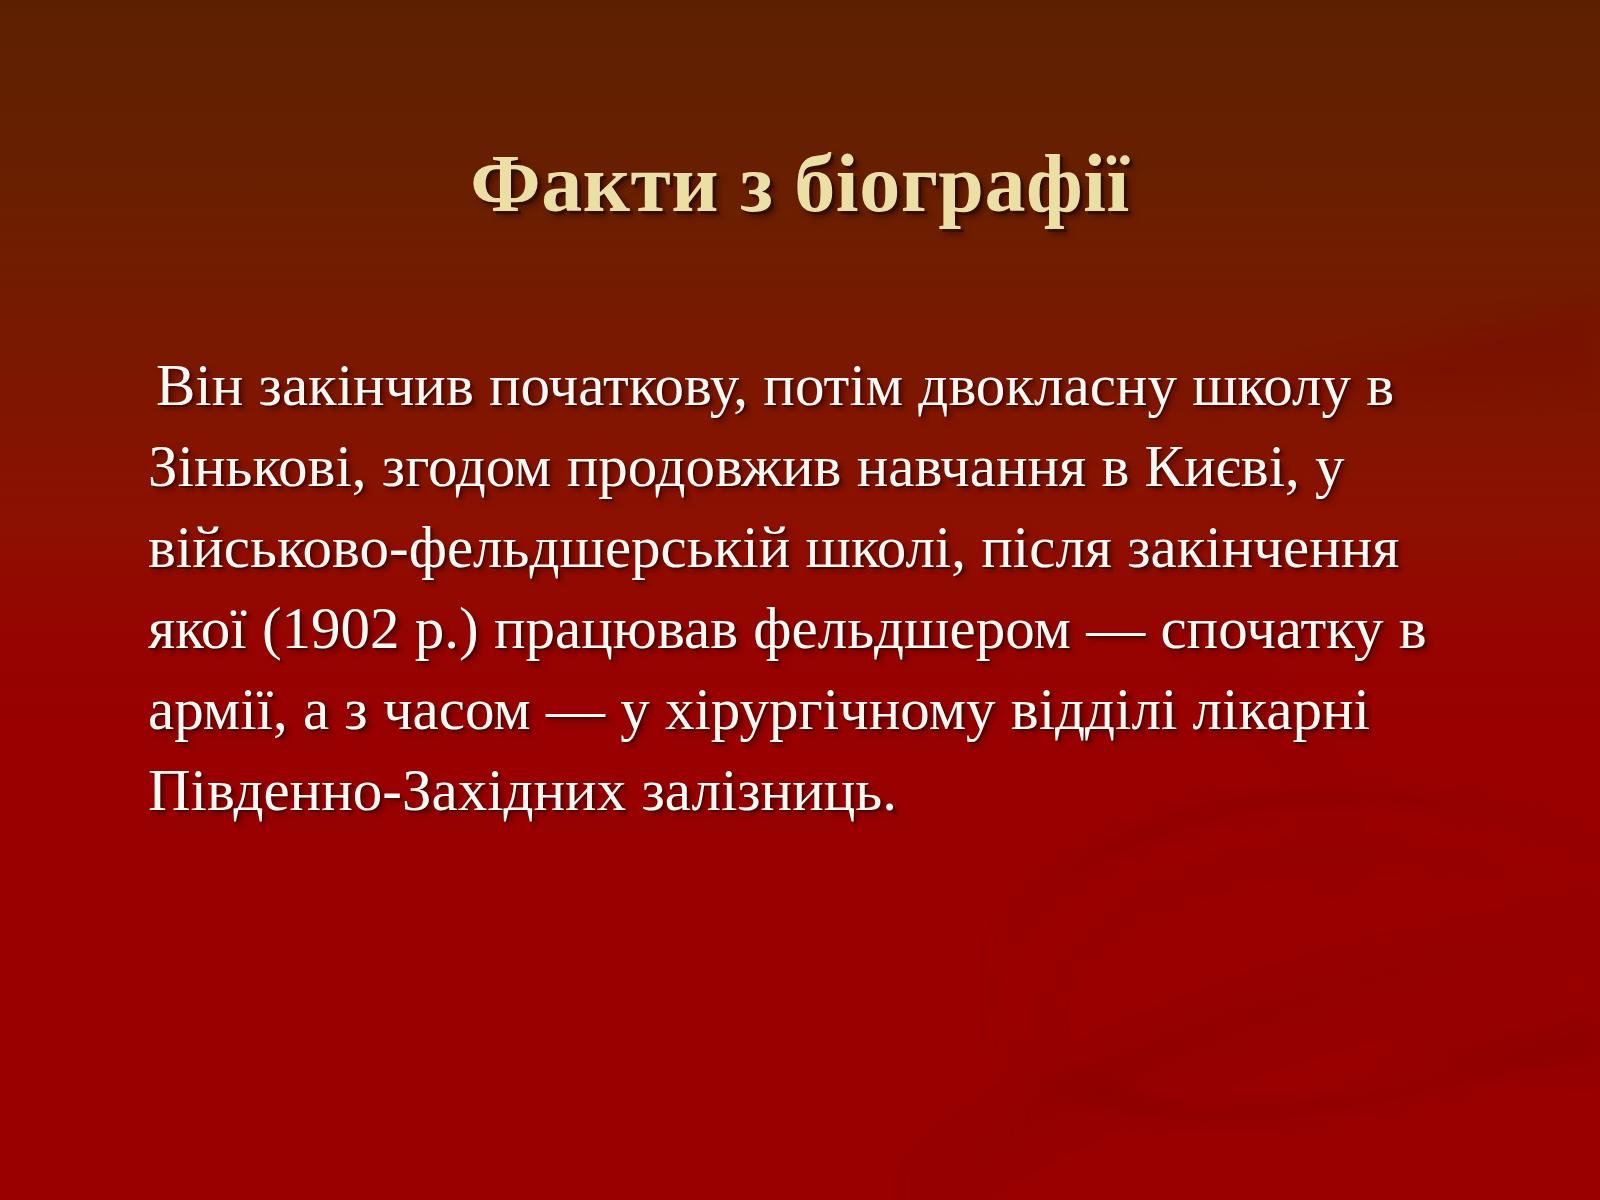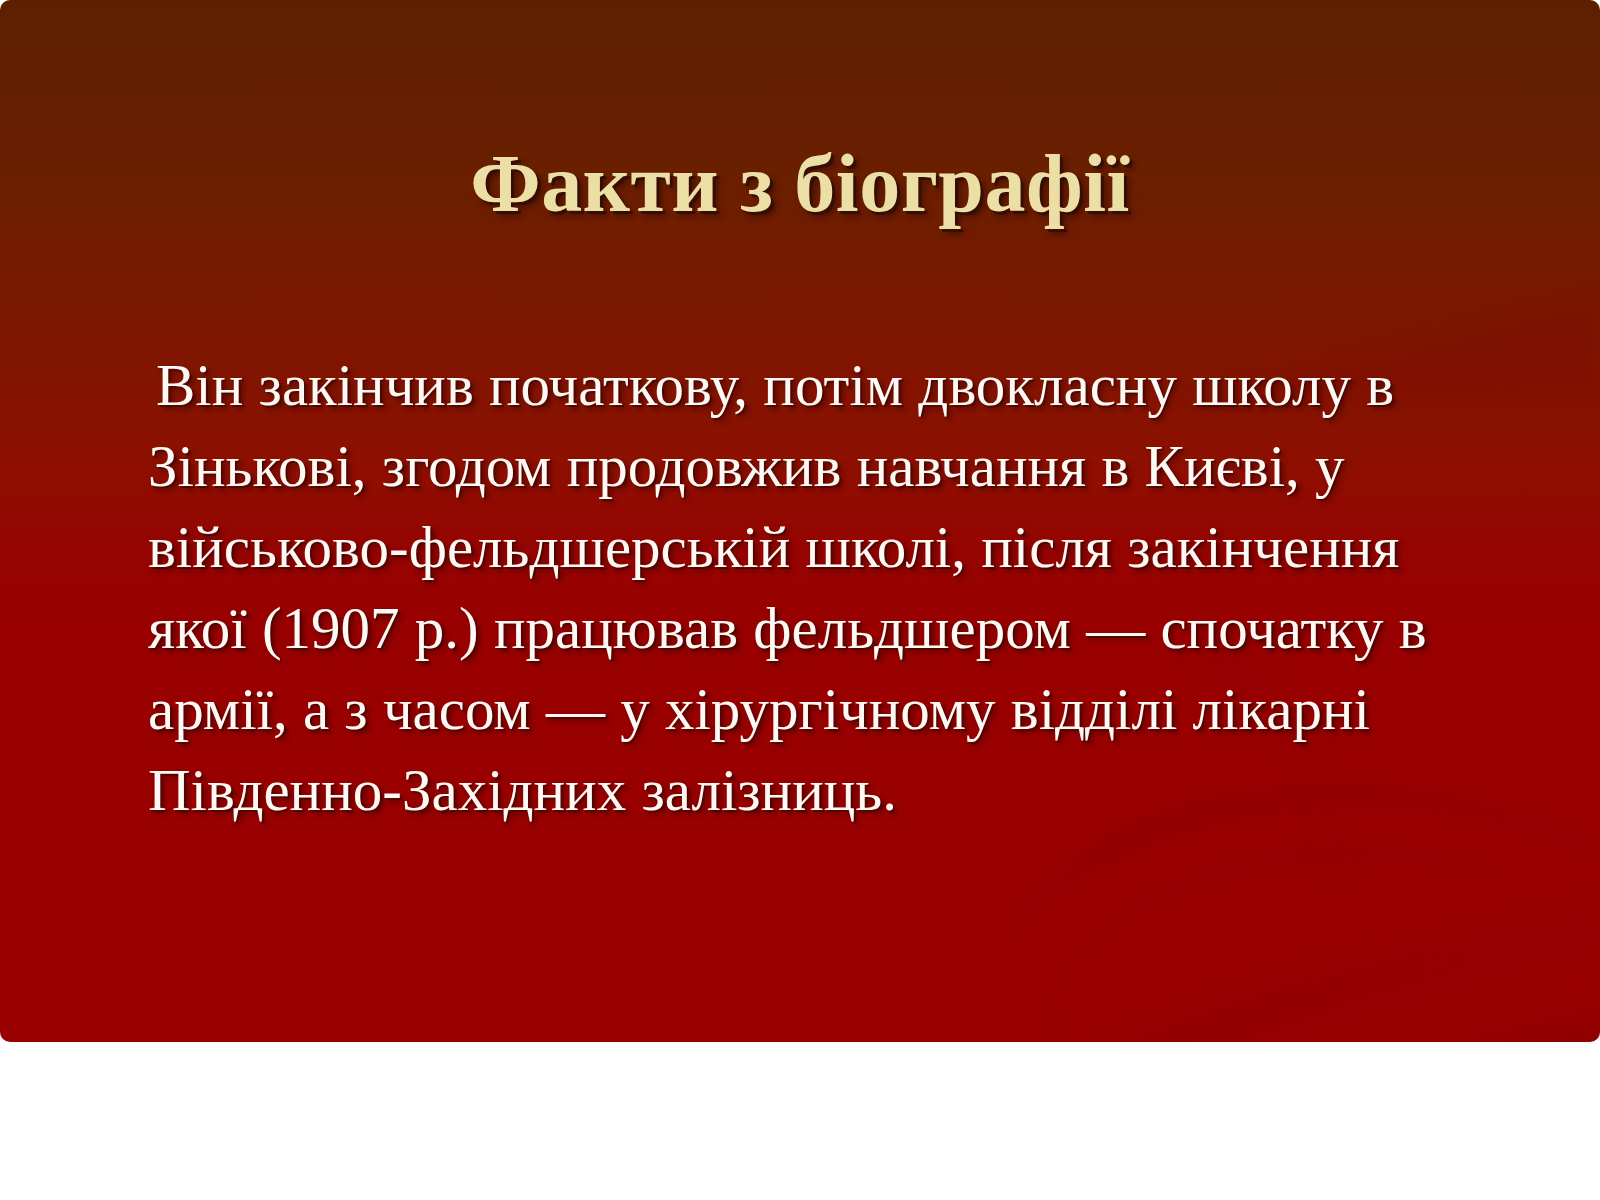--- a/index.html
+++ b/index.html
@@ -6,33 +6,32 @@
     margin: 0;
     padding: 0;
     width: 1600px;
     height: 1200px;
     overflow: hidden;
   }
 
   #slide {
     position: relative;
     width: 1600px;
-    height: 1042px;
+    height: 1200px;
     background:
       linear-gradient(to bottom,
         #5c2001 0%,
         #6b1f01 17%,
         #7d1701 32%,
         #8d1001 44%,
         #960401 53%,
         #990000 62%,
         #990000 100%);
     overflow: hidden;
     font-family: "Liberation Serif", "DejaVu Serif", serif;
-    border-radius: 10px;
   }
 
   
   .decor-layer {
     position: absolute;
     inset: 0;
     pointer-events: none;
   }
   .decor-layer svg { display: block; width: 1600px; height: 1200px; }
 
@@ -122,16 +121,16 @@
         <path d="M1600,1010 L1380,1062 L1600,1070 Z" fill="#7d0505"></path>
       </g>
     </svg>
   </div>
 
   <div id="title-bar">
     <h1 id="slide-title">Факти з біографії</h1>
   </div>
 
   <div id="body-block">
-    <p id="body-text">Він закінчив початкову, потім двокласну школу в Зінькові, згодом продовжив навчання в Києві, у військово-фельдшерській школі, після закінчення якої (1907 р.) працював фельдшером — спочатку в армії, а з часом — у хірургічному відділі лікарні Південно-Західних залізниць.</p>
+    <p id="body-text">Він закінчив початкову, потім двокласну школу в Зінькові, згодом продовжив навчання в Києві, у військово-фельдшерській школі, після закінчення якої (1902 р.) працював фельдшером — спочатку в армії, а з часом — у хірургічному відділі лікарні Південно-Західних залізниць.</p>
   </div>
 
 </div>
 
 </body></html>

